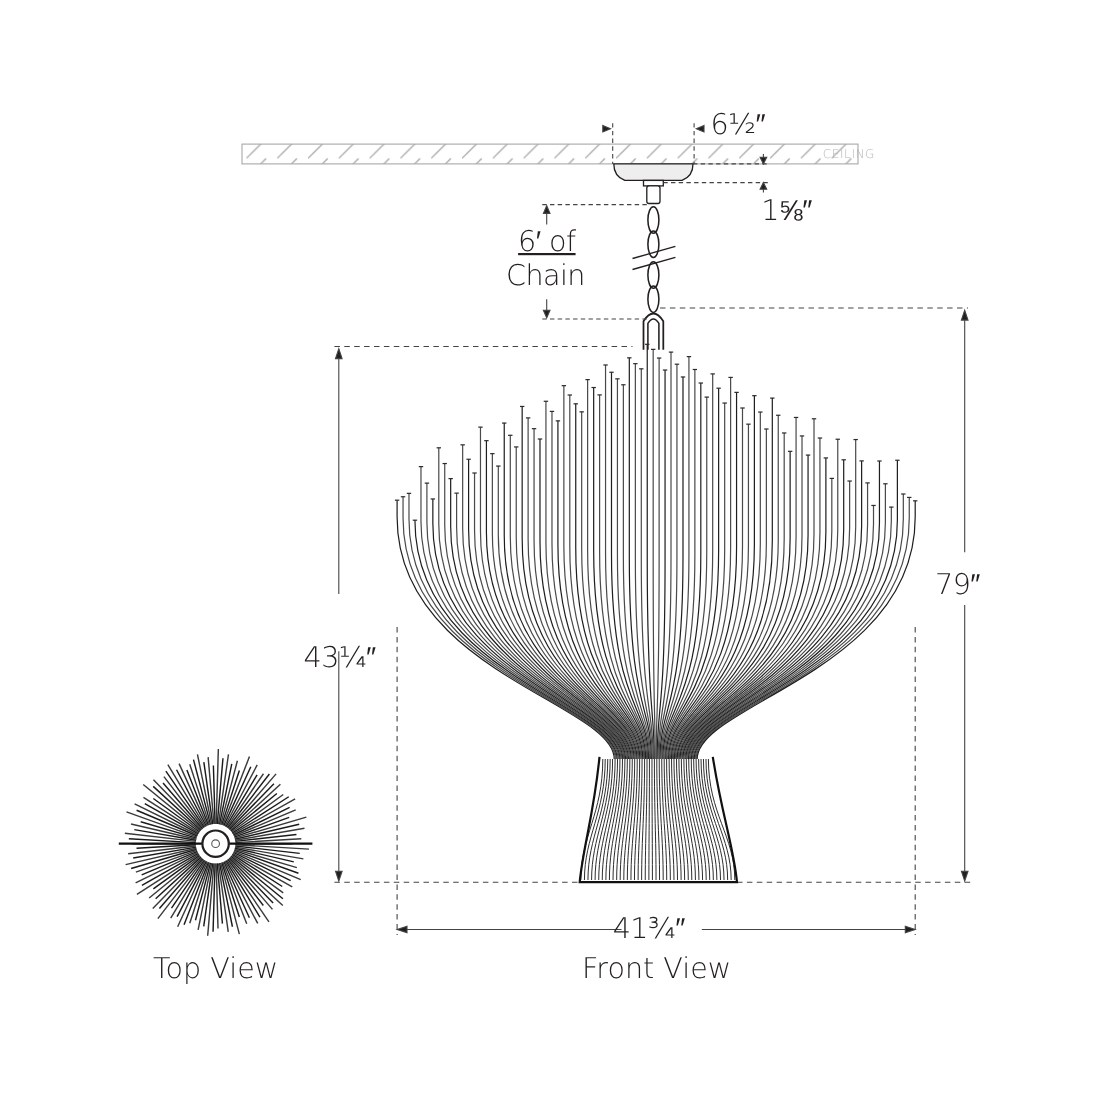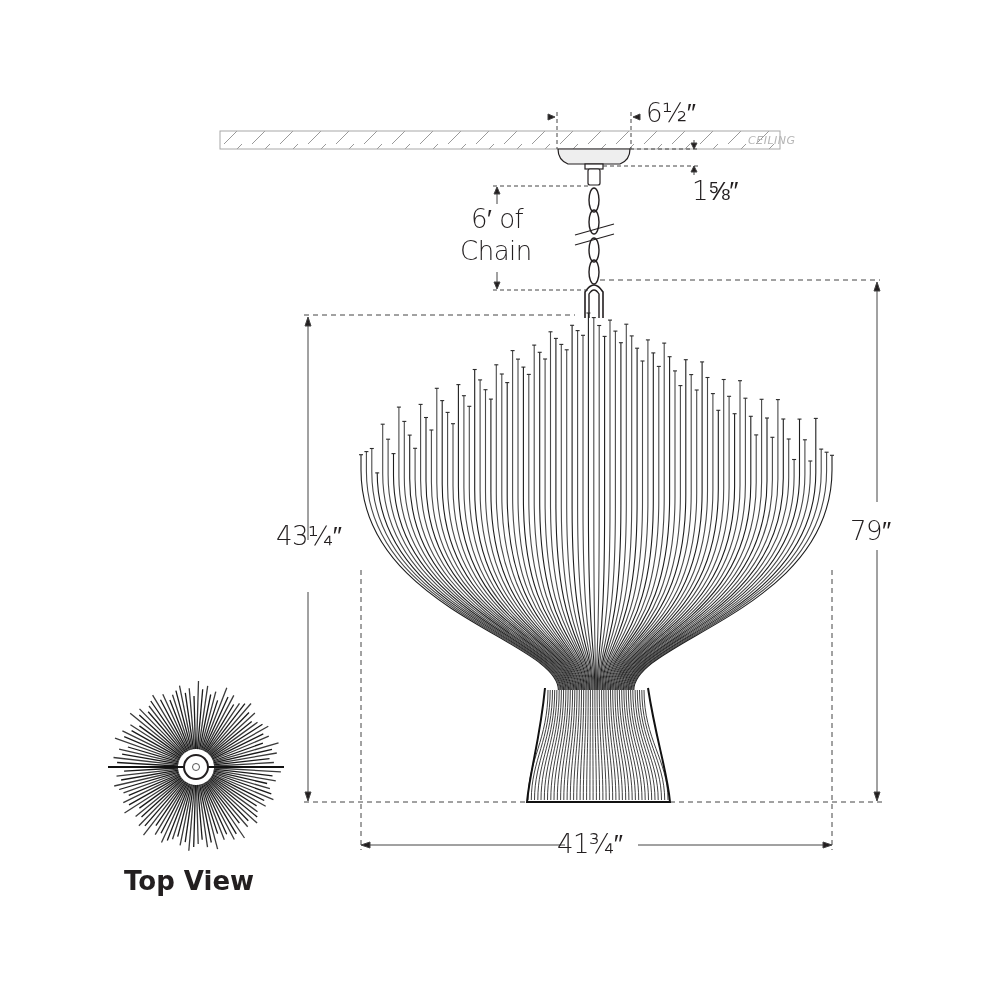--- a/index.html
+++ b/index.html
@@ -1,21 +1,21 @@
 <!DOCTYPE html>
 <html><head>
 <meta charset="utf-8">
 <style>
   html,body{margin:0;padding:0;background:#ffffff;}
   body{width:1000px;height:1000px;position:relative;overflow:hidden;font-family:"DejaVu Sans","Liberation Sans",sans-serif;color:#231f20;}
   #stage{position:absolute;left:0;top:0;width:980px;height:1000px;}
   .lbl{position:absolute;white-space:nowrap;color:#231f20;font-family:"DejaVu Sans",sans-serif;font-weight:300;}
   .dim{font-size:26px;letter-spacing:-0.5px;}
   .view{font-size:26px;}
-  .ceil-lbl{font-size:11px;color:#b5b5b5;letter-spacing:0.5px;font-style:italic;}
+  .ceil-lbl{font-size:11px;color:#b5b5b5;letter-spacing:0.5px;}
 </style>
 </head>
 <body>
 
 <div id="stage">
 
   <svg id="art" width="1000" height="1000" viewBox="0 0 1000 1000" style="position:absolute;left:0;top:0;">
     <defs>
       <pattern id="hatch" patternUnits="userSpaceOnUse" width="28" height="18">
         <line x1="0" y1="18" x2="18" y2="0" stroke="#9a9a9a" stroke-width="1"></line>
@@ -436,19 +436,20 @@
       </g>
     <g>
       <circle cx="196" cy="767" r="12" fill="#ffffff" stroke="#231f20" stroke-width="2"></circle>
       <circle cx="196" cy="767" r="3.5" fill="#ffffff" stroke="#555" stroke-width="1"></circle>
     </g>
   </svg>
 
   <div class="lbl dim" style="left:646px;top:98px;">6½″</div>
   <div class="lbl ceil-lbl" style="left:748px;top:134px;">CEILING</div>
   <div class="lbl dim" style="left:692px;top:176px;">1⅝″</div>
-  <div class="lbl dim" style="left:471px;top:204px;">6′ of</div>
+  <div class="lbl dim" style="left:471px;top:204px;text-decoration:underline;">6′ of</div>
   <div class="lbl dim" style="left:460px;top:236px;text-align:right;">Chain</div>
-  <div class="lbl dim" style="left:276px;top:521px;">43¼″</div>
+  <div class="lbl dim" style="left:276px;top:582px;">43¼″</div>
   <div class="lbl dim" style="left:850px;top:516px;">79″</div>
   <div class="lbl dim" style="left:557px;top:829px;">41¾″</div>
-  <div class="lbl view" style="left:124px;top:866px;font-weight:bold;">Top View</div>
+  <div class="lbl view" style="left:139px;top:866px;">Top View</div>
+  <div class="lbl view" style="left:529px;top:866px;">Front View</div>
 </div>
 
 </body></html>

